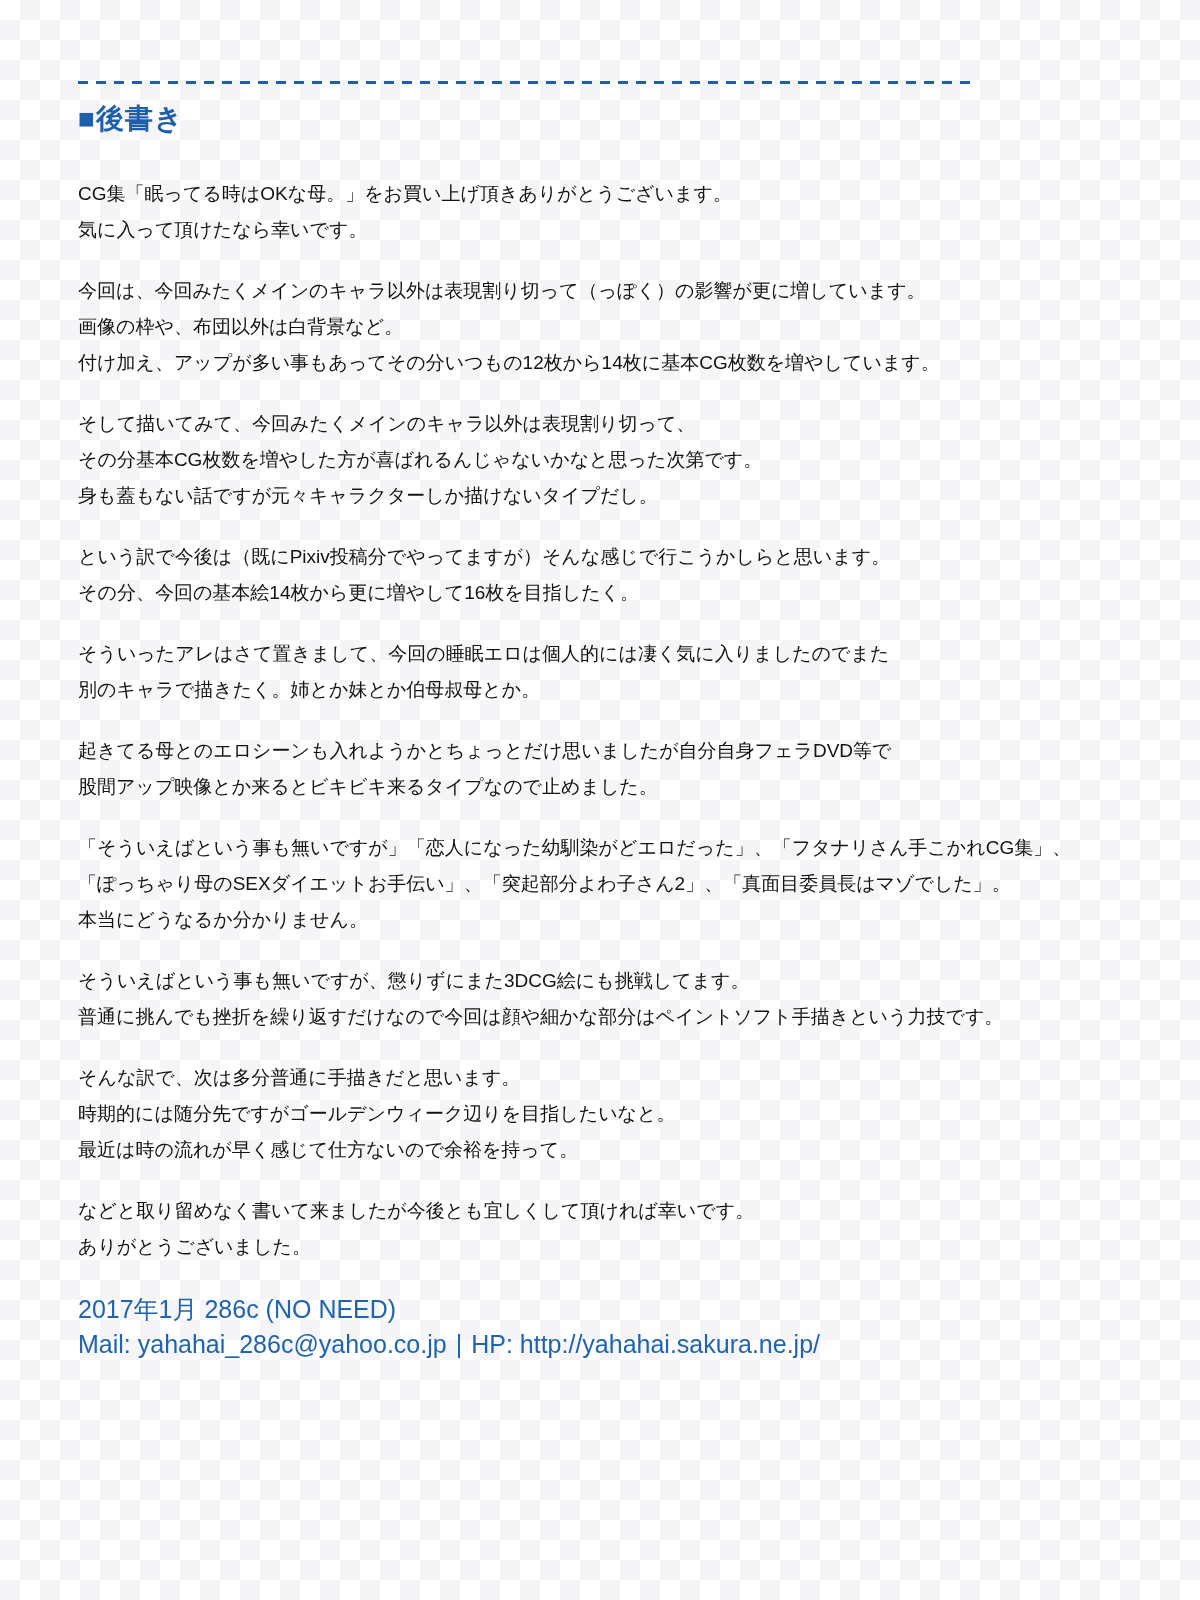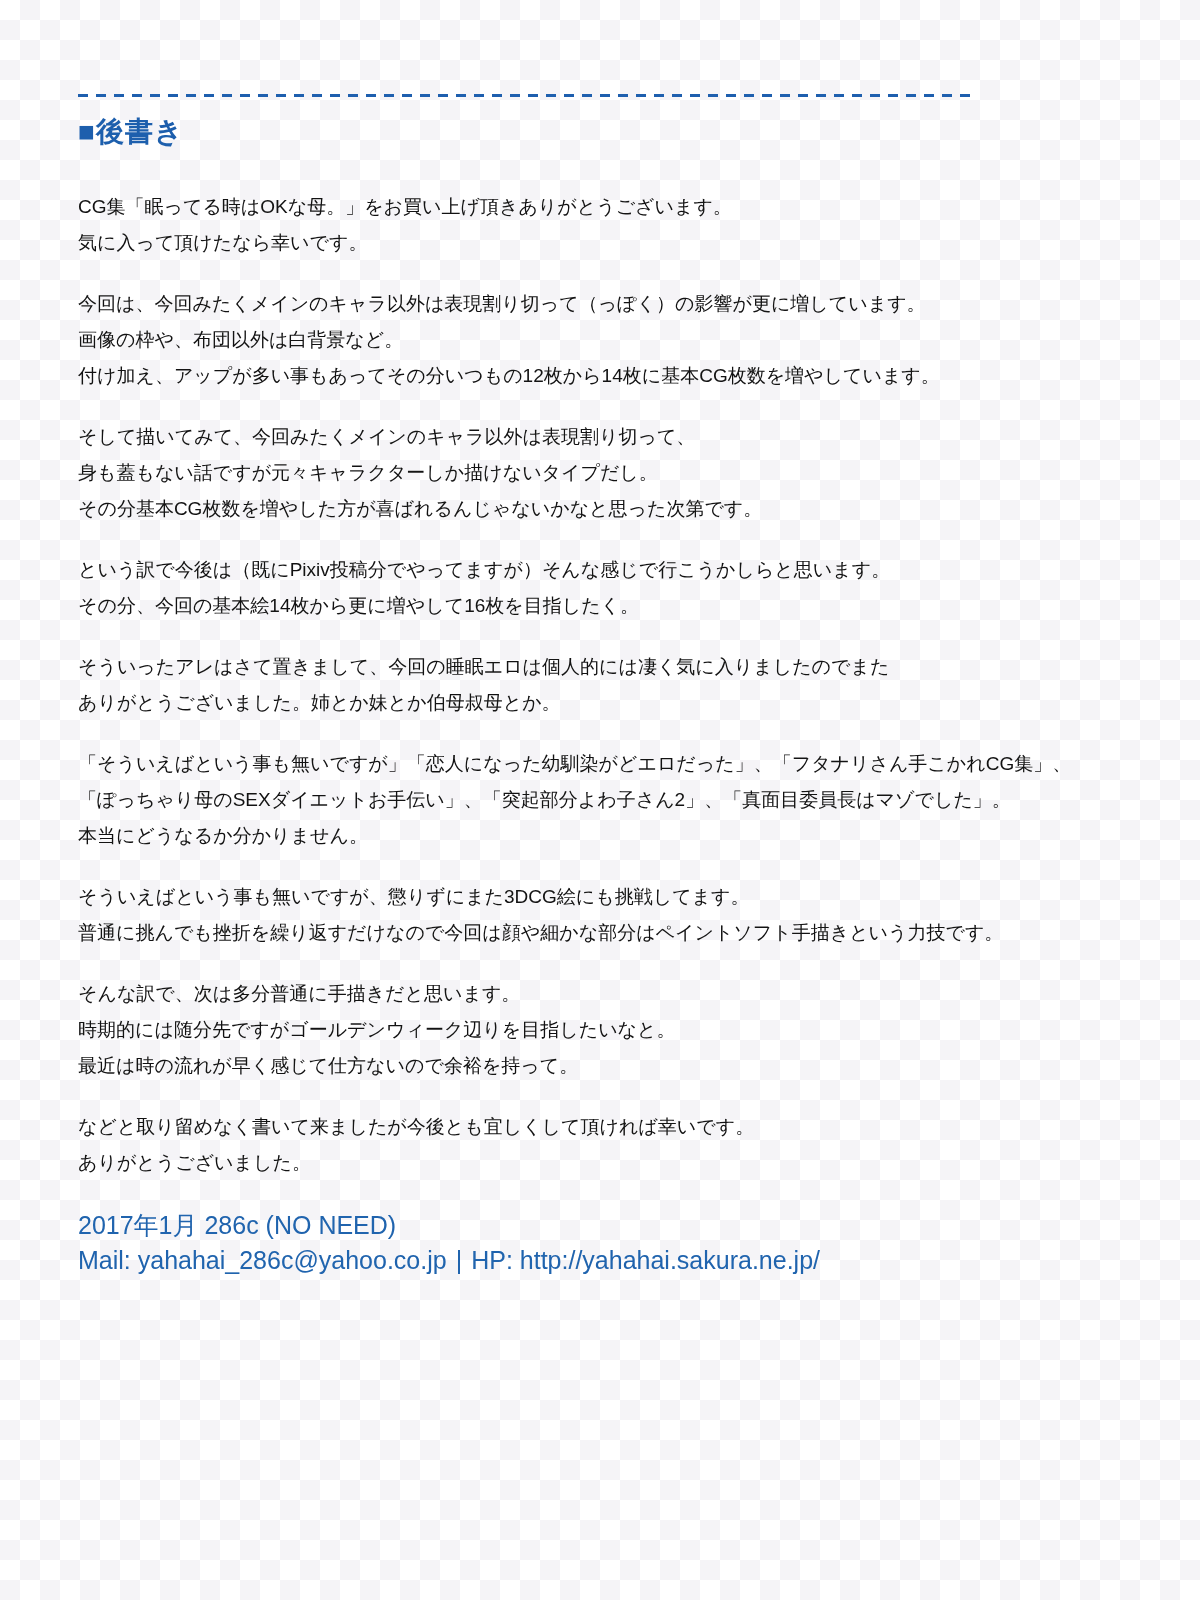--- a/index.html
+++ b/index.html
@@ -11,21 +11,21 @@
     height: 1600px;
     overflow: hidden;
     font-family: "Liberation Sans", sans-serif;
     background-color: #ffffff;
     background-image: repeating-conic-gradient(#f5f4f7 0% 25%, #ffffff 0% 50%);
     background-size: 40px 40px;
     position: relative;
   }
   .page {
     position: absolute;
-    top: 13px; left: 0;
+    top: 0; left: 0;
     width: 1200px;
     height: 1331px;
     padding: 0 40px 0 78px;
     box-sizing: border-box;
   }
   .divider {
     margin-top: 81px;
     width: 900px;
     height: 3px;
     background-image: repeating-linear-gradient(90deg, #1e5fae 0 10px, transparent 10px 18px);
@@ -70,30 +70,34 @@
       <span class="line">CG集「眠ってる時はOKな母。」をお買い上げ頂きありがとうございます。</span>
       <span class="line">気に入って頂けたなら幸いです。</span>
     </p>
     <p>
       <span class="line">今回は、今回みたくメインのキャラ以外は表現割り切って（っぽく）の影響が更に増しています。</span>
       <span class="line">画像の枠や、布団以外は白背景など。</span>
       <span class="line">付け加え、アップが多い事もあってその分いつもの12枚から14枚に基本CG枚数を増やしています。</span>
     </p>
     <p>
       <span class="line">そして描いてみて、今回みたくメインのキャラ以外は表現割り切って、</span>
+      <span class="line">その分基本CG枚数を増やした方が喜ばれるんじゃないかなと思った次第です。</span>
       <span class="line">身も蓋もない話ですが元々キャラクターしか描けないタイプだし。</span>
-      <span class="line">その分基本CG枚数を増やした方が喜ばれるんじゃないかなと思った次第です。</span>
     </p>
     <p>
       <span class="line">という訳で今後は（既にPixiv投稿分でやってますが）そんな感じで行こうかしらと思います。</span>
       <span class="line">その分、今回の基本絵14枚から更に増やして16枚を目指したく。</span>
     </p>
     <p>
       <span class="line">そういったアレはさて置きまして、今回の睡眠エロは個人的には凄く気に入りましたのでまた</span>
-      <span class="line">ありがとうございました。姉とか妹とか伯母叔母とか。</span>
+      <span class="line">別のキャラで描きたく。姉とか妹とか伯母叔母とか。</span>
+    </p>
+    <p>
+      <span class="line">起きてる母とのエロシーンも入れようかとちょっとだけ思いましたが自分自身フェラDVD等で</span>
+      <span class="line">股間アップ映像とか来るとビキビキ来るタイプなので止めました。</span>
     </p>
     <p>
       <span class="line">「そういえばという事も無いですが」「恋人になった幼馴染がどエロだった」、「フタナリさん手こかれCG集」、</span>
       <span class="line">「ぽっちゃり母のSEXダイエットお手伝い」、「突起部分よわ子さん2」、「真面目委員長はマゾでした」。</span>
       <span class="line">本当にどうなるか分かりません。</span>
     </p>
     <p>
       <span class="line">そういえばという事も無いですが、懲りずにまた3DCG絵にも挑戦してます。</span>
       <span class="line">普通に挑んでも挫折を繰り返すだけなので今回は顔や細かな部分はペイントソフト手描きという力技です。</span>
     </p>

